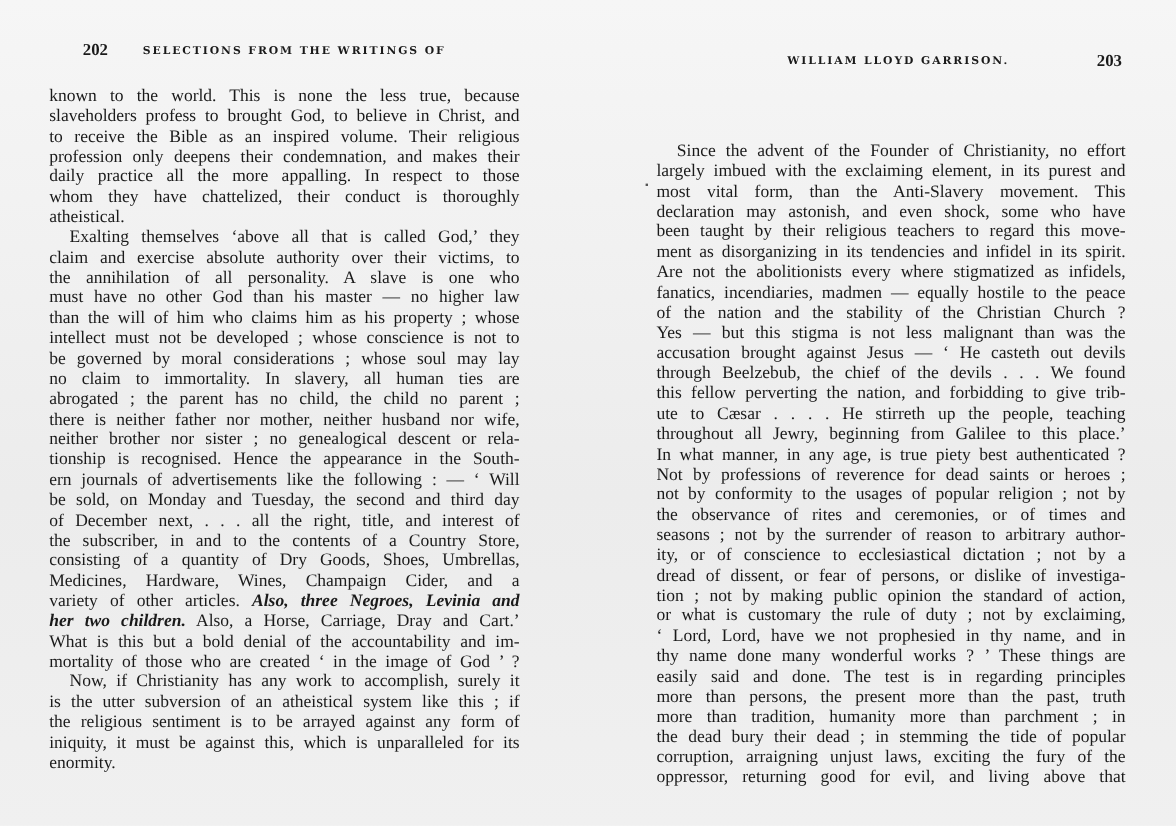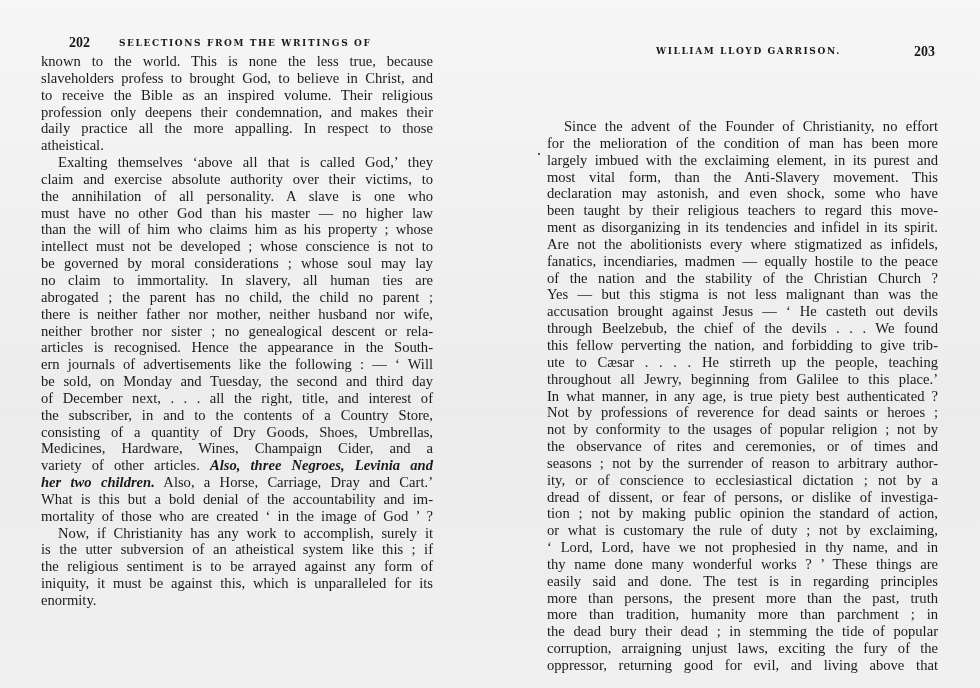--- a/index.html
+++ b/index.html
@@ -19,53 +19,54 @@
   .left .header { left: 119px; }
   .right .pnum { left: 424px; top: 44px; }
   .right .header { left: 166px; top: 46px; }
   .text {
     position: absolute;
     font-family: "Liberation Serif", serif;
     font-size: 14.6px;
     line-height: 16.85px;
     text-align: justify;
   }
-  .left .text { left: 41px; top: 53px; width: 392px; }
+  .left .text { left: 41px; top: 72px; width: 392px; }
   .right .text { left: 57px; top: 78px; width: 391px; margin-top: 40px; }
   .line { display: block; white-space: nowrap; text-align-last: justify; }
   .line.last { text-align-last: left; }
   .indent { padding-left: 17px; }
   em { font-style: italic; font-weight: bold; }
   .mark { position: absolute; left: 48px; top: 153px; width: 2px; height: 2px; background: #555; }
 </style>
 </head>
 <body>
 
 <div class="page left">
   <div class="pnum">202</div>
   <div class="header">SELECTIONS FROM THE WRITINGS OF</div>
   <div class="text" id="left-text">
       <span class="line">known to the world.  This is none the less true, because</span>
       <span class="line">slaveholders profess to brought God, to believe in Christ, and</span>
       <span class="line">to receive the Bible as an inspired volume.  Their religious</span>
       <span class="line">profession only deepens their condemnation, and makes their</span>
       <span class="line">daily practice all the more appalling.  In respect to those</span>
+      <span class="line">whom they have chattelized, their conduct is thoroughly</span>
       <span class="line last">atheistical.</span>
       <span class="line indent">Exalting themselves ‘above all that is called God,’ they</span>
       <span class="line">claim and exercise absolute authority over their victims, to</span>
       <span class="line">the annihilation of all personality.  A slave is one who</span>
       <span class="line">must have no other God than his master — no higher law</span>
       <span class="line">than the will of him who claims him as his property ; whose</span>
       <span class="line">intellect must not be developed ; whose conscience is not to</span>
       <span class="line">be governed by moral considerations ; whose soul may lay</span>
       <span class="line">no claim to immortality.  In slavery, all human ties are</span>
       <span class="line">abrogated ; the parent has no child, the child no parent ;</span>
       <span class="line">there is neither father nor mother, neither husband nor wife,</span>
       <span class="line">neither brother nor sister ; no genealogical descent or rela-</span>
-      <span class="line">articles is recognised.  Hence the appearance in the South-</span>
+      <span class="line">tionship is recognised.  Hence the appearance in the South-</span>
       <span class="line">ern journals of advertisements like the following : — ‘ Will</span>
       <span class="line">be sold, on Monday and Tuesday, the second and third day</span>
       <span class="line">of December next, . . . all the right, title, and interest of</span>
       <span class="line">the subscriber, in and to the contents of a Country Store,</span>
       <span class="line">consisting of a quantity of Dry Goods, Shoes, Umbrellas,</span>
       <span class="line">Medicines, Hardware, Wines, Champaign Cider, and a</span>
       <span class="line">variety of other articles.  <em>Also, three Negroes, Levinia and</em></span>
       <span class="line"><em>her two children.</em>  Also, a Horse, Carriage, Dray and Cart.’</span>
       <span class="line">What is this but a bold denial of the accountability and im-</span>
       <span class="line">mortality of those who are created ‘ in the image of God ’ ?</span>
@@ -76,21 +77,20 @@
       <span class="line last">enormity.</span>
     </div>
 </div>
 
 <div class="page right">
   <div class="header">WILLIAM LLOYD GARRISON.</div>
   <div class="pnum">203</div>
   <div class="mark"></div>
   <div class="text" id="right-text">
       <span class="line indent">Since the advent of the Founder of Christianity, no effort</span>
-      <span class="line">for the melioration of the condition of man has been more</span>
       <span class="line">largely imbued with the exclaiming element, in its purest and</span>
       <span class="line">most vital form, than the Anti-Slavery movement.  This</span>
       <span class="line">declaration may astonish, and even shock, some who have</span>
       <span class="line">been taught by their religious teachers to regard this move-</span>
       <span class="line">ment as disorganizing in its tendencies and infidel in its spirit.</span>
       <span class="line">Are not the abolitionists every where stigmatized as infidels,</span>
       <span class="line">fanatics, incendiaries, madmen — equally hostile to the peace</span>
       <span class="line">of the nation and the stability of the Christian Church ?</span>
       <span class="line">Yes — but this stigma is not less malignant than was the</span>
       <span class="line">accusation brought against Jesus — ‘ He casteth out devils</span>

